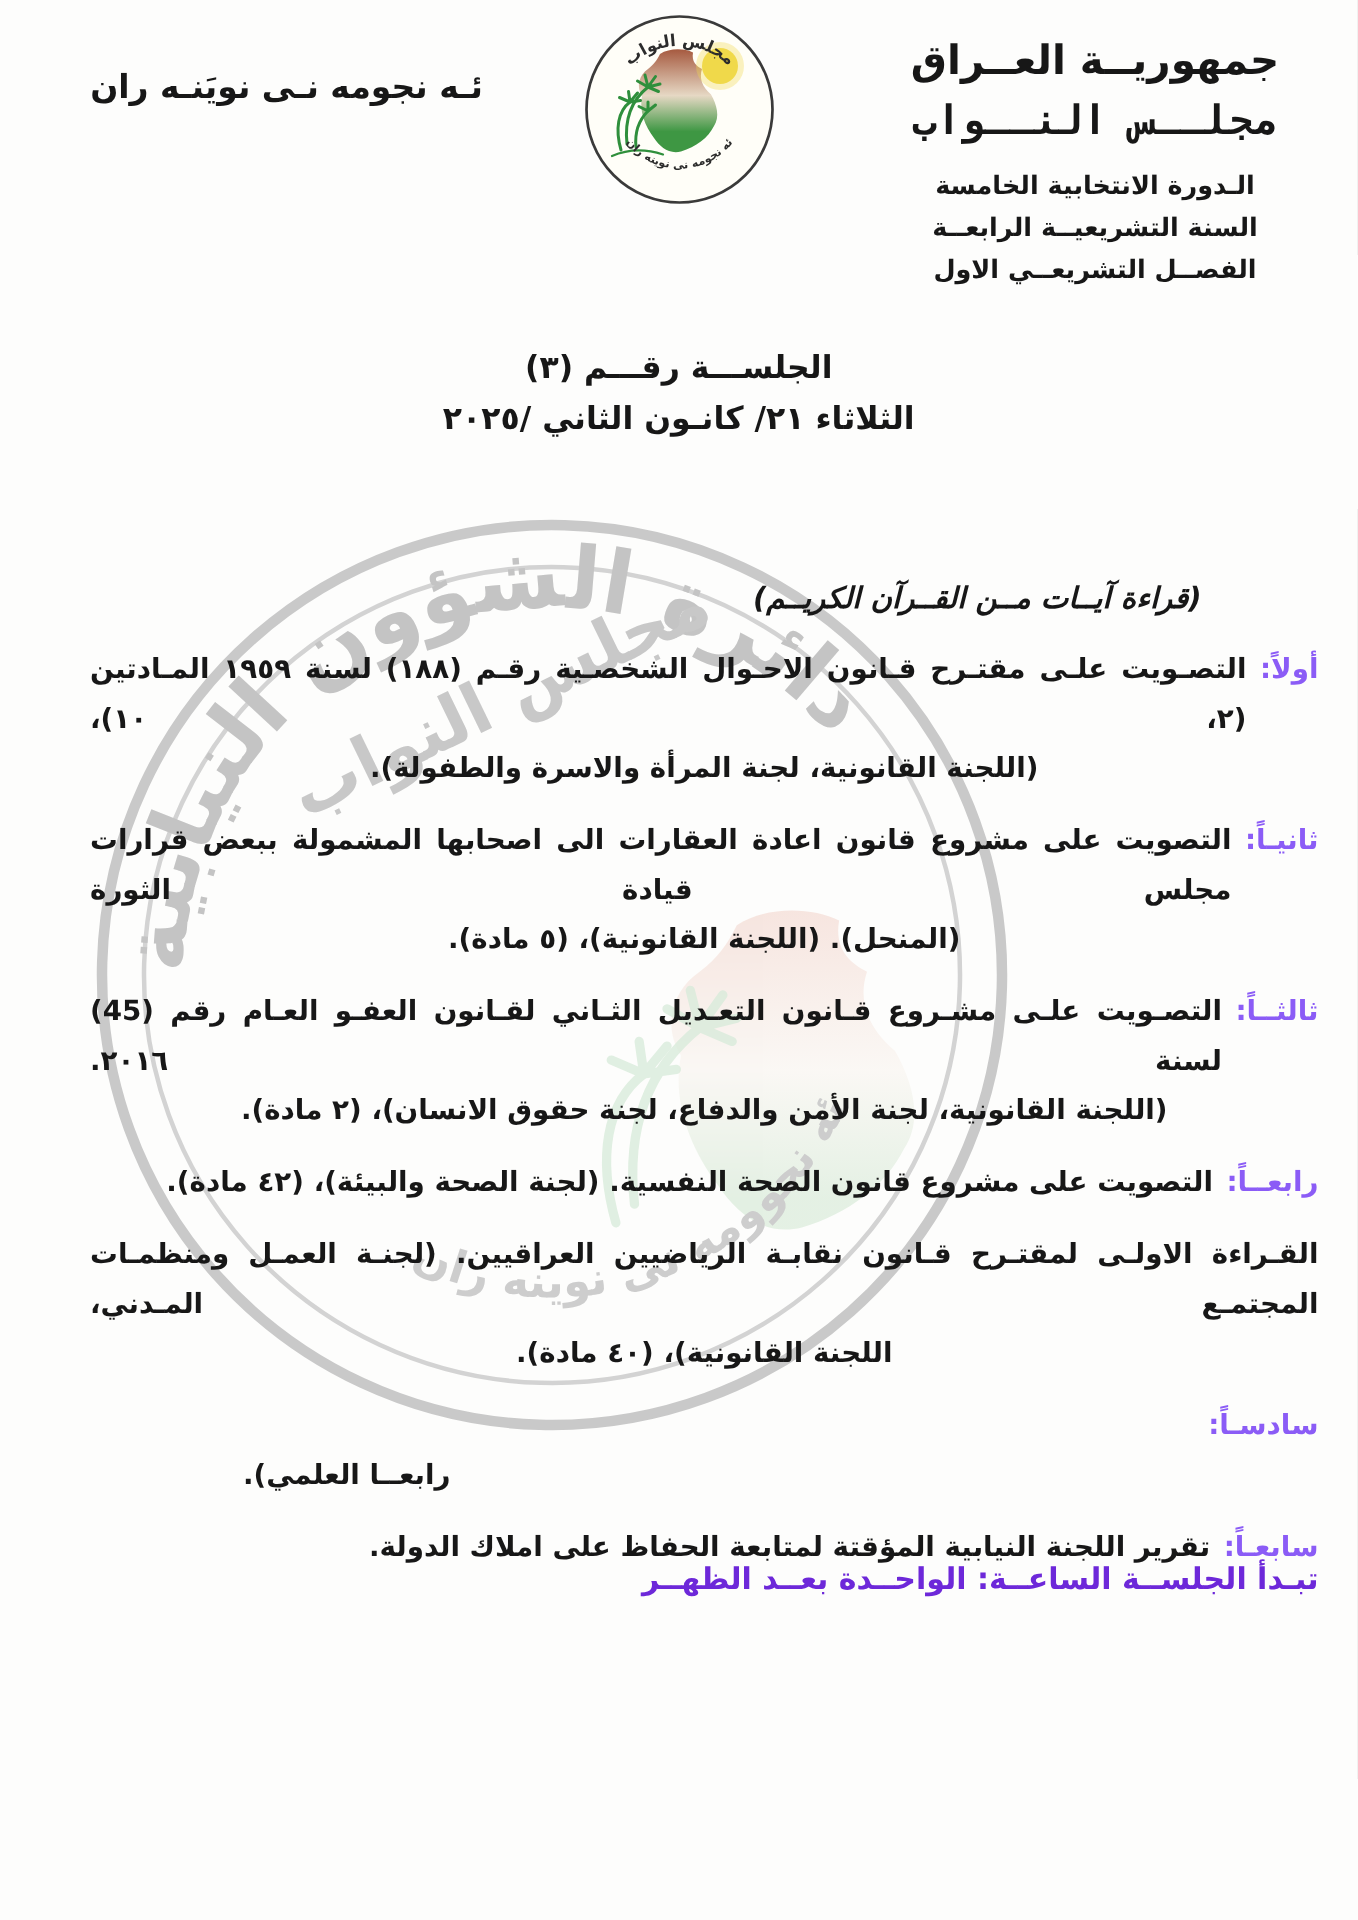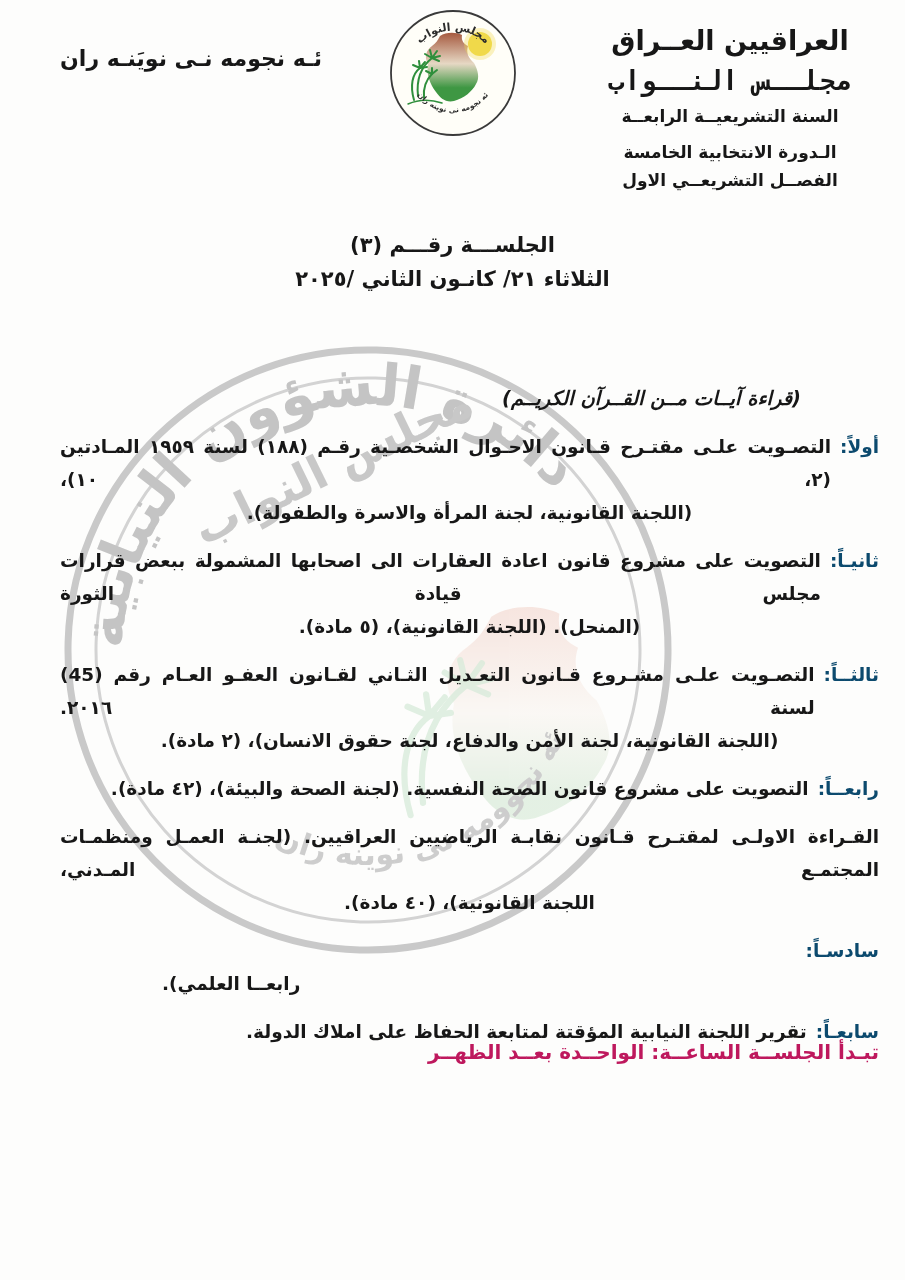--- a/index.html
+++ b/index.html
@@ -24,28 +24,28 @@
 
   .logo{position:absolute;top:8px;left:388px;width:130px;height:130px;}
 
   
   .title-block{position:absolute;top:228px;left:0;right:0;text-align:center;direction:rtl;font-size:21px;line-height:34px;}
 
   
   .content{position:absolute;top:382px;left:60px;right:26px;direction:rtl;font-size:18.5px;line-height:33px;}
   .opening{text-align:right;margin-right:78px;margin-bottom:15px;font-size:19.5px;font-style:italic;}
   .item{display:flex;flex-wrap:wrap;margin-bottom:15px;}
-  .item .label{color:#0c4a6e;white-space:nowrap;margin-left:9px;}
+  .item .label{color:#8b5cf6;white-space:nowrap;margin-left:9px;}
   .item .t1{flex:1;text-align:justify;text-align-last:justify;}
   .item.single .t1{text-align:center;text-align-last:right;}
   .item .t2{width:100%;text-align:center;}
   .item.l2-left .t2{text-align:left;box-sizing:border-box;padding-left:102px;}
 
   .footer-red{position:absolute;top:1040px;right:26px;left:60px;direction:rtl;text-align:right;
-    color:#be185d;font-size:20px;}
+    color:#6d28d9;font-size:20px;}
 </style>
 </head>
 <body>
 
 <div class="page">
 
   <svg class="wm" width="905" height="1280" viewBox="0 0 905 1280">
     <defs>
       <linearGradient id="mapGrad" x1="0" y1="0" x2="0" y2="1">
         <stop offset="0" stop-color="#a65a40"></stop>
@@ -94,24 +94,24 @@
       <text font-size="30" fill="#cdcdcd" font-weight="bold" text-anchor="middle">
         <textPath href="#wmArcBot" startOffset="50%">ئه نجوومه نى نوينه ران</textPath>
       </text>
       <text x="400" y="480" font-size="46" fill="#c8c8c8" font-weight="bold" text-anchor="middle" transform="rotate(-6 400 480)">مجلس النواب</text>
     </g>
   </svg>
 
   <div class="layer">
 
     <div class="hdr-right">
-      <div class="l1">العراقيين العــراق</div>
+      <div class="l1">جمهوريــة العــراق</div>
       <div class="l2">مجلــس النــواب</div>
+      <div class="sub first">الـدورة الانتخابية الخامسة</div>
       <div class="sub">السنة التشريعيــة الرابعــة</div>
-      <div class="sub first">الـدورة الانتخابية الخامسة</div>
       <div class="sub">الفصــل التشريعــي الاول</div>
     </div>
 
     <div class="hdr-left">
       <div class="l2">ئـه نجومه نـى نويَنـه ران</div>
     </div>
 
     <svg class="logo" viewBox="0 0 130 130">
       <circle cx="65" cy="65" r="62" fill="#fffef8" stroke="#3a3a3a" stroke-width="1.8"></circle>
       <use href="#logo-core"></use>

